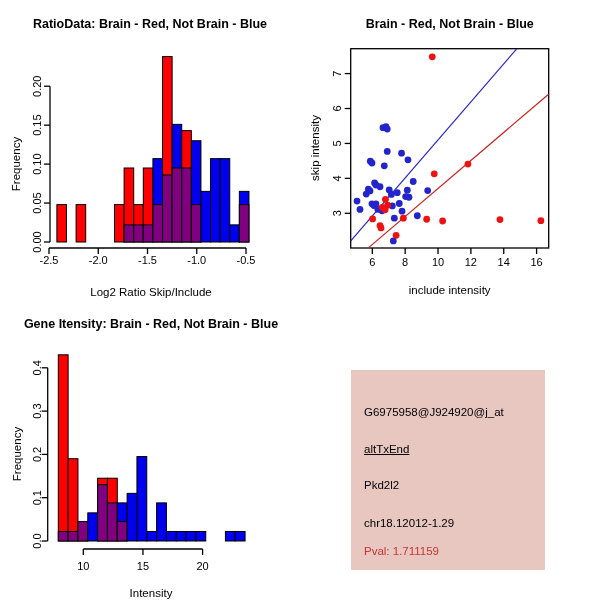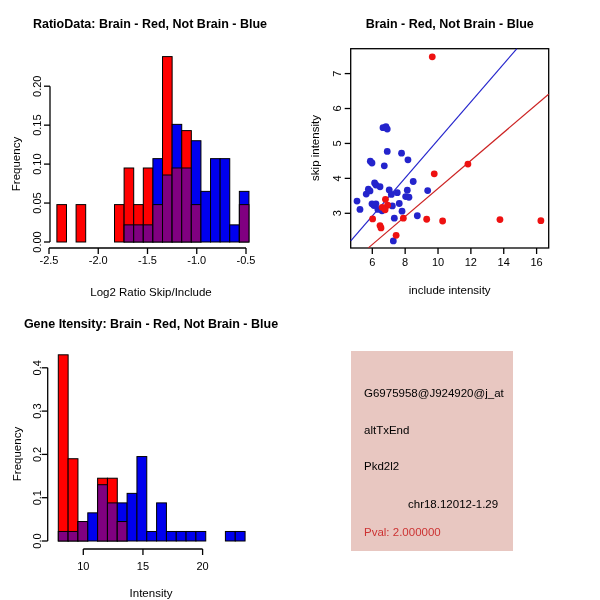--- a/index.html
+++ b/index.html
@@ -1,21 +1,21 @@
 <!DOCTYPE html>
 <html><head>
 <meta charset="utf-8">
 <style>
   html,body{margin:0;padding:0;background:#ffffff;}
   body{font-family:"Liberation Sans","DejaVu Sans",sans-serif;}
   #figure{position:relative;width:600px;height:600px;background:#ffffff;overflow:hidden;}
   #plots{position:absolute;left:0;top:0;}
-  .info-box{position:absolute;left:351px;top:351px;width:162px;height:200px;}
+  .info-box{position:absolute;left:351px;top:370px;width:194px;height:200px;}
   .info-line{position:absolute;left:13px;font-size:11.5px;color:#000;white-space:nowrap;}
-  .il0{top:36px;} .il1{top:73px;} .il2{top:109px;} .il3{top:147px;margin-left:44px;} .il4{top:175px;}
+  .il0{top:36px;} .il1{top:73px;text-decoration:underline;} .il2{top:109px;} .il3{top:147px;} .il4{top:175px;}
 </style>
 </head>
 <body>
 
 <div id="figure">
   <svg id="plots" width="600" height="600">
       <g>
         <line x1="49" y1="248" x2="246" y2="248" stroke="#000" stroke-width="1.3"></line>
         <line x1="50" y1="242" x2="50" y2="86.19999999999999" stroke="#000" stroke-width="1.3"></line>
         <line x1="49" y1="248" x2="49" y2="254" stroke="#000" stroke-width="1.3"></line>
@@ -194,15 +194,15 @@
         <rect x="195.91919999999996" y="531.474" width="9.830320000000029" height="9.525999999999954" fill="#0000EE" stroke="#000" stroke-width="1"></rect>
         <rect x="225.41015999999996" y="531.474" width="9.830319999999972" height="9.525999999999954" fill="#0000EE" stroke="#000" stroke-width="1"></rect>
         <rect x="235.24047999999993" y="531.474" width="9.830320000000029" height="9.525999999999954" fill="#0000EE" stroke="#000" stroke-width="1"></rect>
       </g>
     </svg>
   <div class="info-box" id="infoBox" style="background: rgb(232, 199, 193);">
     <div class="info-line il0" style="color: rgb(0, 0, 0);">G6975958@J924920@j_at</div>
     <div class="info-line il1" style="color: rgb(0, 0, 0);">altTxEnd</div>
     <div class="info-line il2" style="color: rgb(0, 0, 0); text-align: right;">Pkd2l2</div>
     <div class="info-line il3" style="color: rgb(0, 0, 0);">chr18.12012-1.29</div>
-    <div class="info-line il4" style="color: rgb(204, 51, 51);">Pval: 2.000000</div>
+    <div class="info-line il4" style="color: rgb(204, 51, 51);">Pval: 1.711159</div>
   </div>
 </div>
 
 </body></html>

